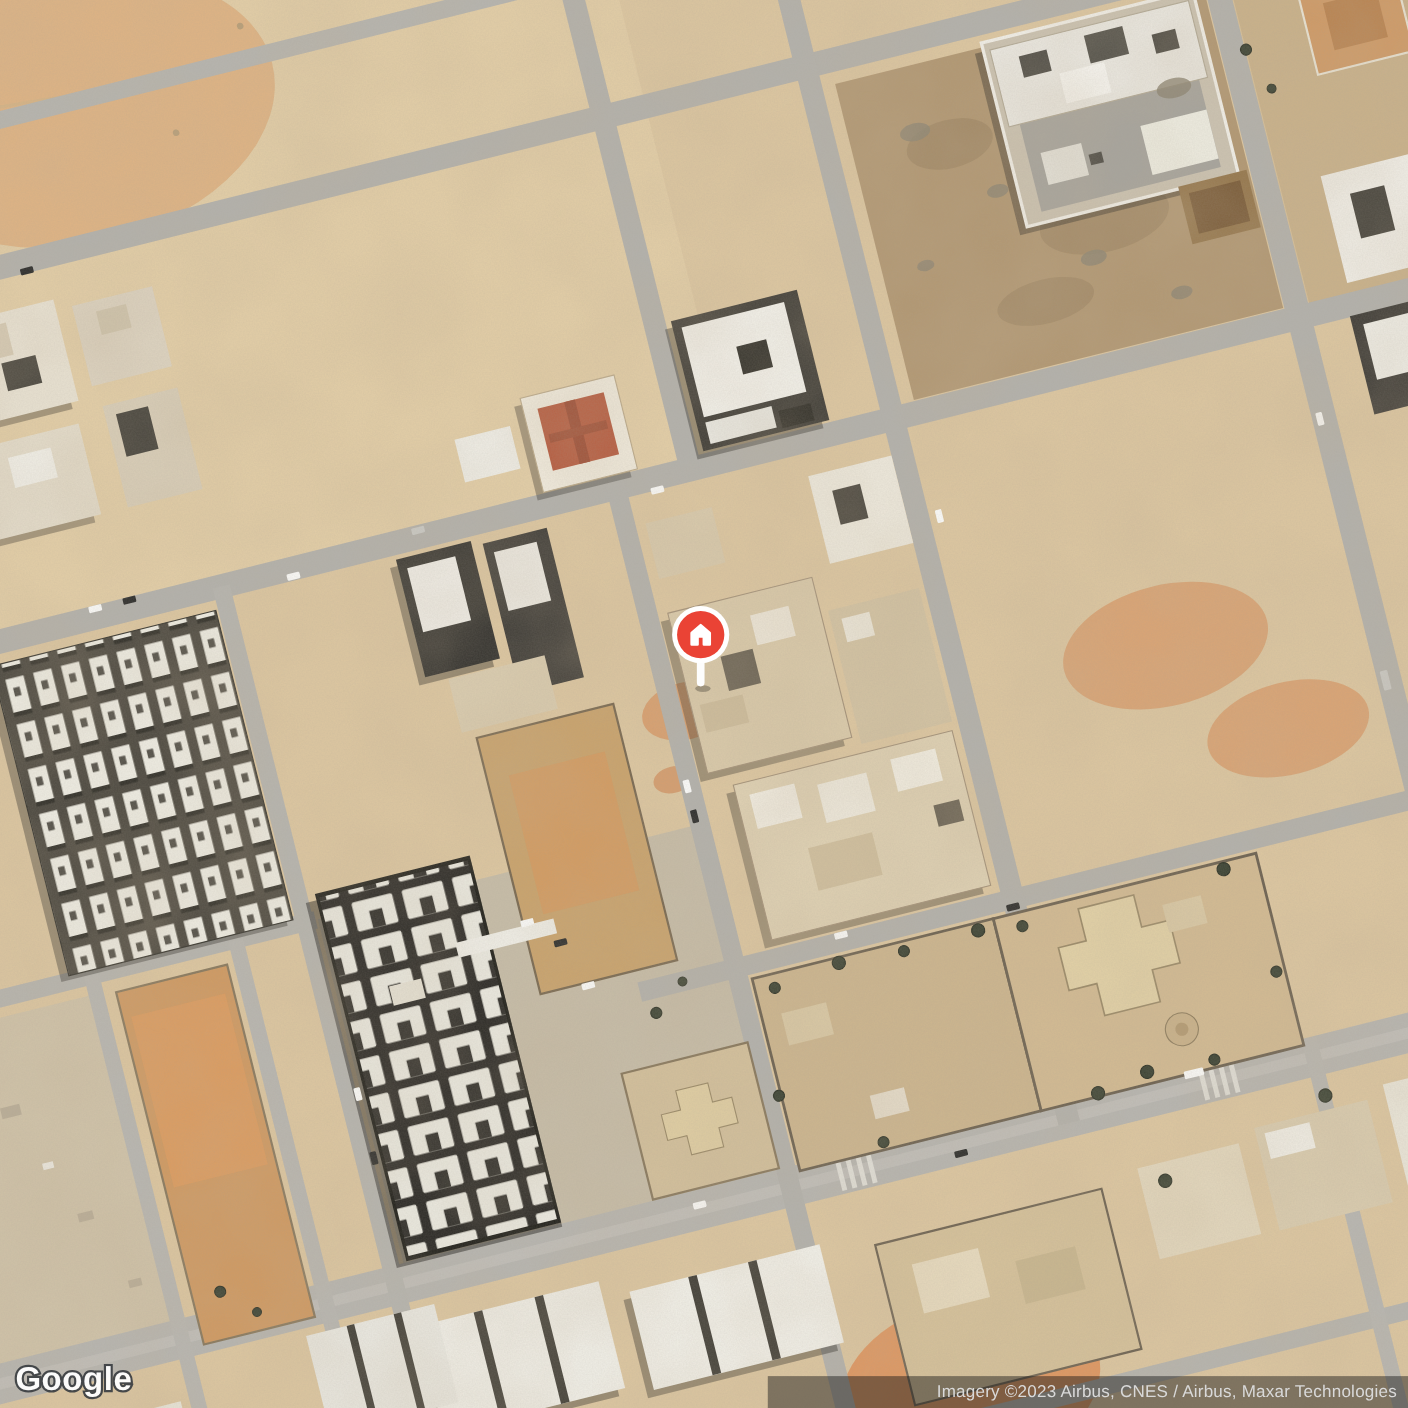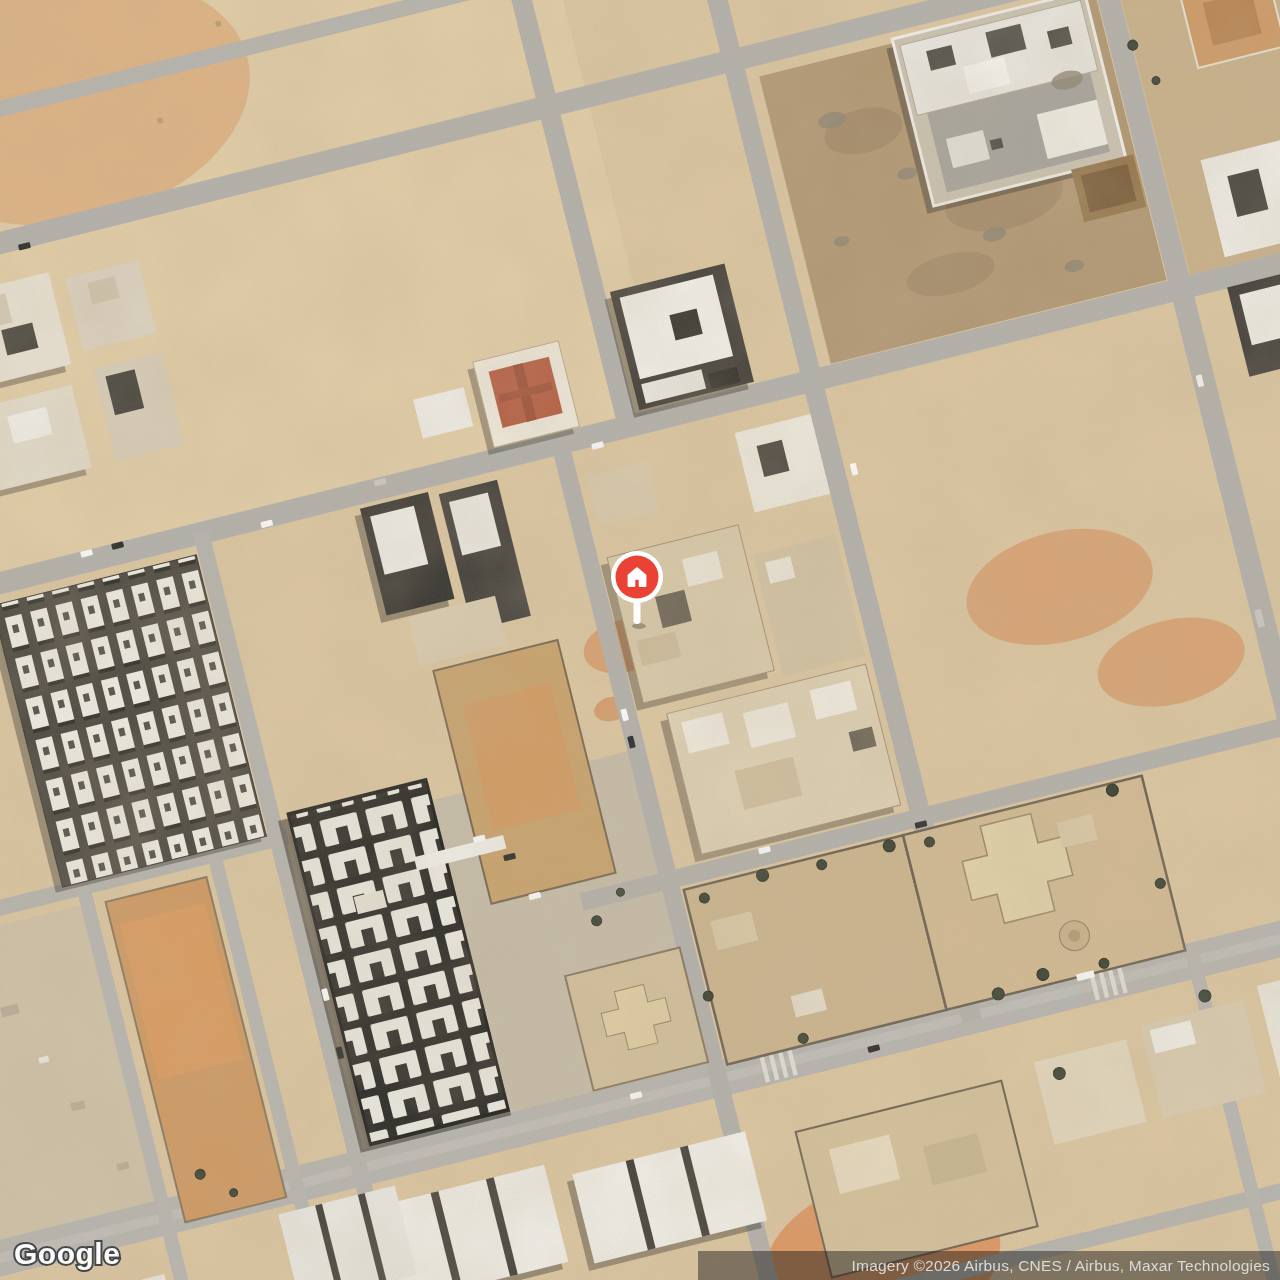--- a/index.html
+++ b/index.html
@@ -337,16 +337,16 @@
   </g>
 </svg>
 
 <div class="logo-wrap">
   <svg width="130" height="40" viewBox="0 0 130 40">
     <text x="2" y="30" font-family="Liberation Sans, sans-serif" font-size="30" font-weight="bold" fill="#ffffff" stroke="#3f4245" stroke-width="4" paint-order="stroke" letter-spacing="0.5" opacity=".95">Google</text>
   </svg>
 </div>
 
 <div class="attribution-bar">
-  <span>Imagery ©2026 Airbus, CNES / Airbus, Maxar Technologies</span>
+  <span>Imagery ©2023 Airbus, CNES / Airbus, Maxar Technologies</span>
 </div>
 
 </div>
 
 </body></html>

